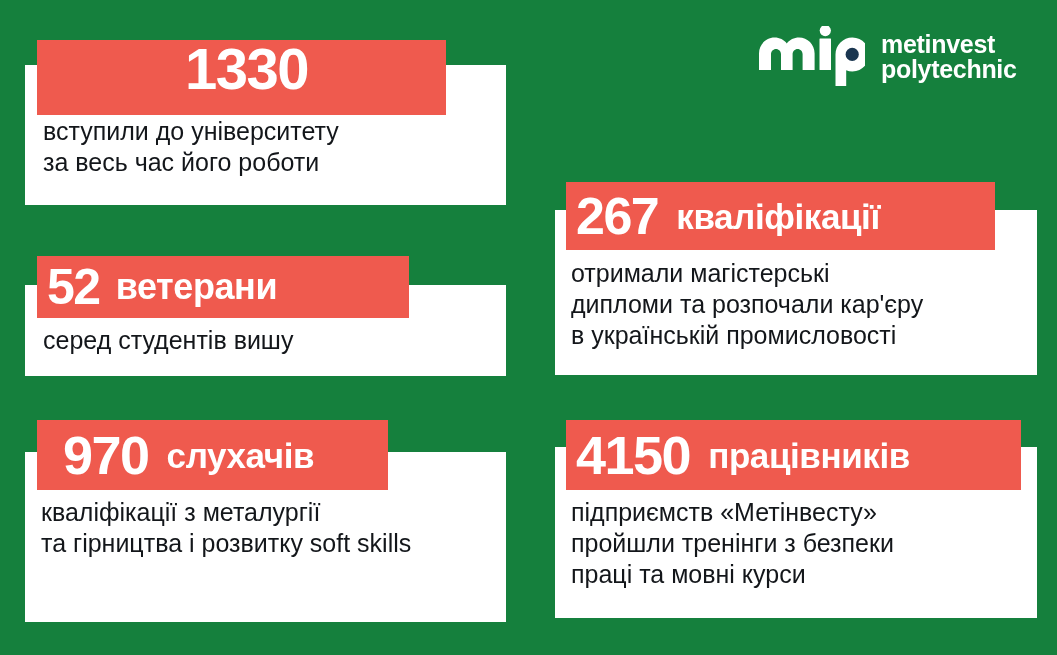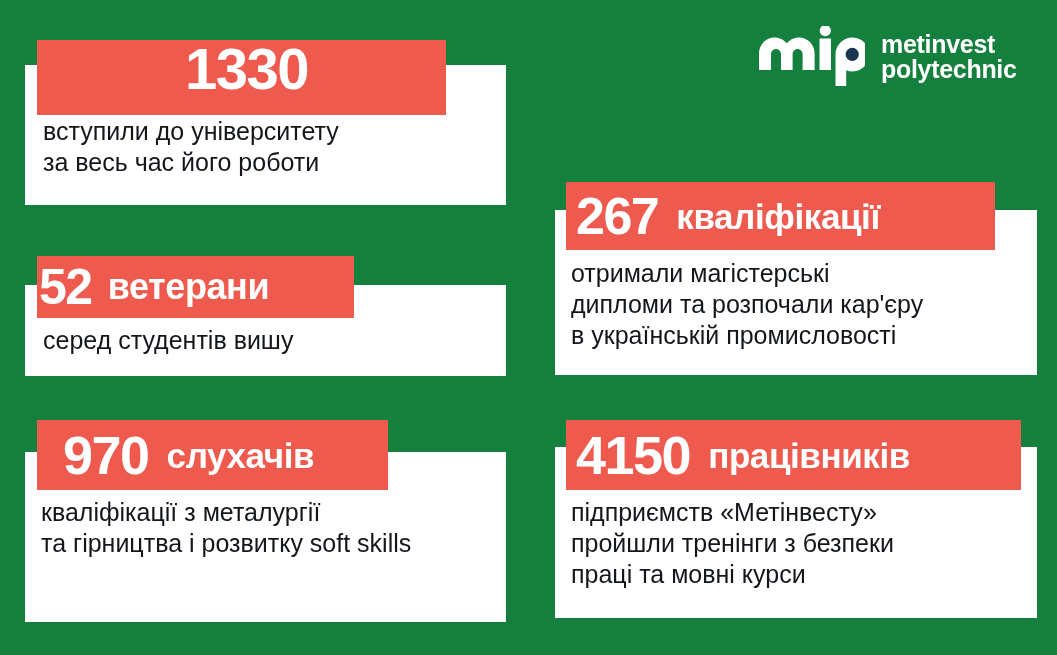--- a/index.html
+++ b/index.html
@@ -95,21 +95,21 @@
 
   
   #card-students .card-white  { left:25px;  top:65px;  width:481px; height:140px; }
   #card-students .card-banner { left:37px;  top:40px;  width:409px; height:75px; padding-left:10px;flex-direction:column; }
   #card-students .stat-number { font-size:58px; }
   #card-students .stat-unit   { font-size:38px; margin-left:18px; }
   #card-students .card-body   { left:43px;  top:116px; }
 
   
   #card-veterans .card-white  { left:25px;  top:285px; width:481px; height:91px; }
-  #card-veterans .card-banner { left:37px;  top:256px; width:317px; height:62px; padding-left:2px; }
+  #card-veterans .card-banner { left:37px;  top:256px; width:372px; height:62px; padding-left:10px; }
   #card-veterans .stat-number { font-size:50px; }
   #card-veterans .stat-unit   { font-size:36px; margin-left:16px; }
   #card-veterans .card-body   { left:43px;  top:325px; }
 
   
   #card-listeners .card-white  { left:25px;  top:452px; width:481px; height:170px; }
   #card-listeners .card-banner { left:37px;  top:420px; width:351px; height:70px; padding-left:26px; }
   #card-listeners .stat-number { font-size:54px; }
   #card-listeners .stat-unit   { font-size:35px; margin-left:18px; }
   #card-listeners .card-body   { left:41px;  top:497px; }

